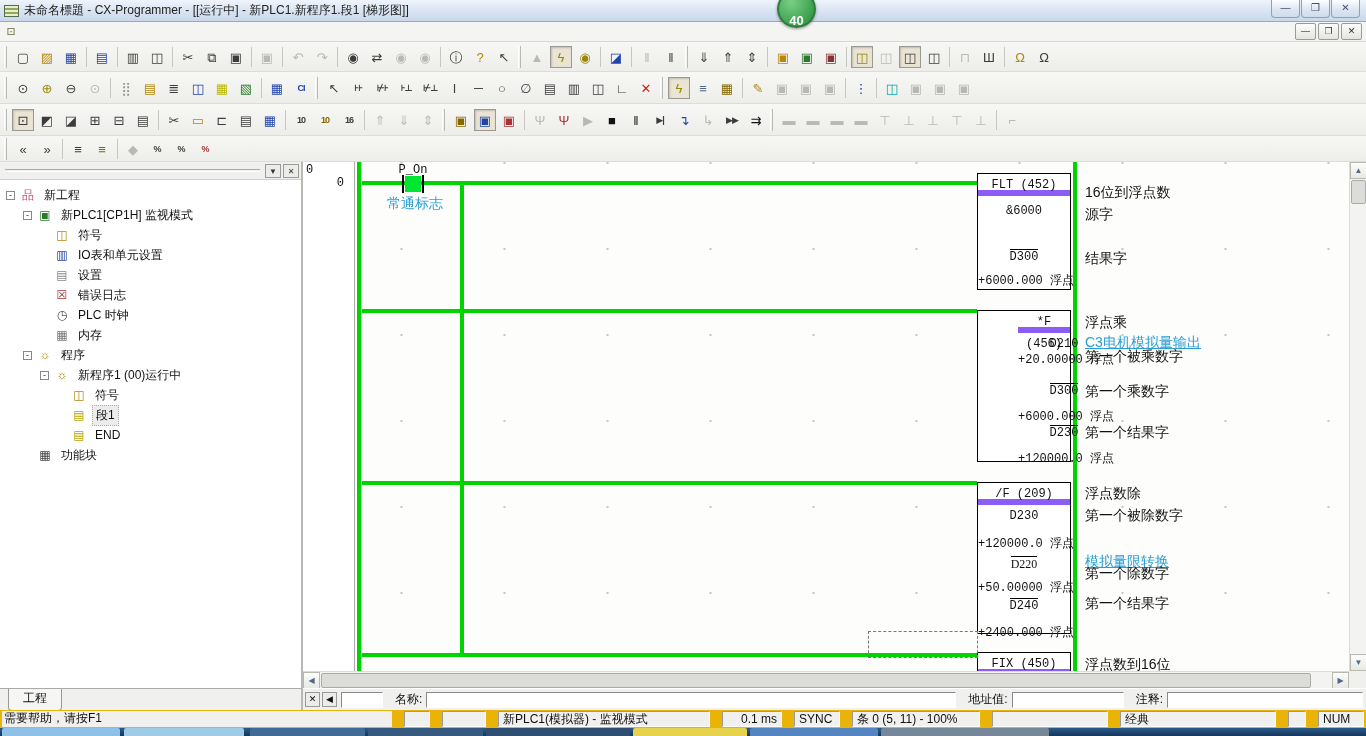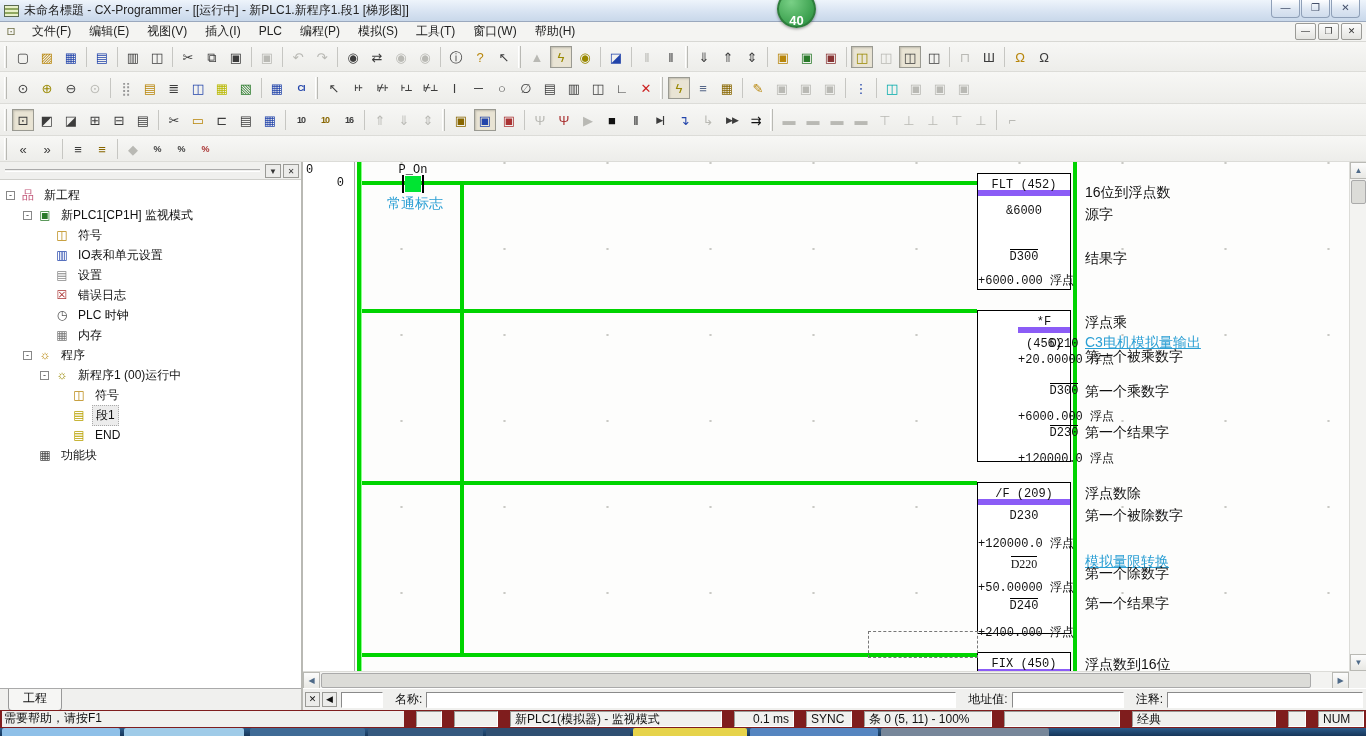--- a/index.html
+++ b/index.html
@@ -86,25 +86,25 @@
 
   
   .operandbar { position:absolute; left:303px; top:688px; width:1063px; height:22px; background:#f0f0ee; border-top:1px solid #fff; display:flex; align-items:center; font-size:12px; }
   .obtn { width:15px; height:15px; margin-left:2px; text-align:center; line-height:13px; font-size:9px; background:#ececea; border:1px solid #9a9a96; flex:0 0 auto; }
   .obox { width:42px; height:16px; margin-left:4px; background:#fff; border:1px solid; border-color:#8a8a8a #fff #fff #8a8a8a; flex:0 0 auto; }
   .olabel { margin:0 4px 0 12px; white-space:nowrap; }
   .oinput { height:16px; background:#fff; border:1px solid; border-color:#8a8a8a #fff #fff #8a8a8a; font-size:12px; padding:0 3px; }
   .oi-name { width:530px; } .oi-addr { width:112px; } .oi-comm { width:196px; }
 
   
-  .statusbar { position:absolute; left:0; top:710px; width:1366px; height:18px; background:#7f1d1d; display:flex; align-items:stretch; padding:1px 2px; gap:12px; font-size:12px; }
+  .statusbar { position:absolute; left:0; top:710px; width:1366px; height:18px; background:#eab308; display:flex; align-items:stretch; padding:1px 2px; gap:12px; font-size:12px; }
   .sbp { border:1px solid; border-color:#9a9a96 #fff #fff #9a9a96; background:#f0f0ee; line-height:14px; padding:0 4px; white-space:nowrap; overflow:hidden; }
   .sb-help { flex:1; border:none; line-height:15px; padding-left:2px; }
   .w26{width:26px} .w44{width:44px} .w212{width:212px} .w60{width:60px;text-align:right} .w46{width:46px}
-  .w128{width:128px} .w116{width:116px} .w130{width:144px} .w18{width:18px}
+  .w128{width:128px} .w116{width:116px} .w130{width:156px} .w18{width:18px}
 
   
   .taskbar { position:absolute; left:0; top:728px; width:1366px; height:8px; background:linear-gradient(#2b5b8a,#16365a); overflow:hidden; }
   .tseg { position:absolute; top:0; height:8px; border-radius:2px 2px 0 0; }
 </style>
 </head>
 <body>
 
 <div class="win">
 
@@ -114,32 +114,20 @@
     <div class="winbtns">
       <span class="wbtn">—</span>
       <span class="wbtn">❐</span>
       <span class="wbtn">✕</span>
     </div>
     <div class="badge">40</div>
   </div>
 
   <div class="menubar">
     <span class="mdi-icon">⊡</span>
-    <div id="menu-items" style="display:flex">
-        <span class="mi">文件(F)</span>
-        <span class="mi">编辑(E)</span>
-        <span class="mi">视图(V)</span>
-        <span class="mi">插入(I)</span>
-        <span class="mi">PLC</span>
-        <span class="mi">编程(P)</span>
-        <span class="mi">模拟(S)</span>
-        <span class="mi">工具(T)</span>
-        <span class="mi">窗口(W)</span>
-        <span class="mi">帮助(H)</span>
-      </div>
     <div class="mdibtns">
       <span class="mbtn">—</span>
       <span class="mbtn">❐</span>
       <span class="mbtn">✕</span>
     </div>
   </div>
 
   <div class="tbrow tb1">
       <span class="tb-grip"></span>
       <span class="tb-btn">▢</span>

